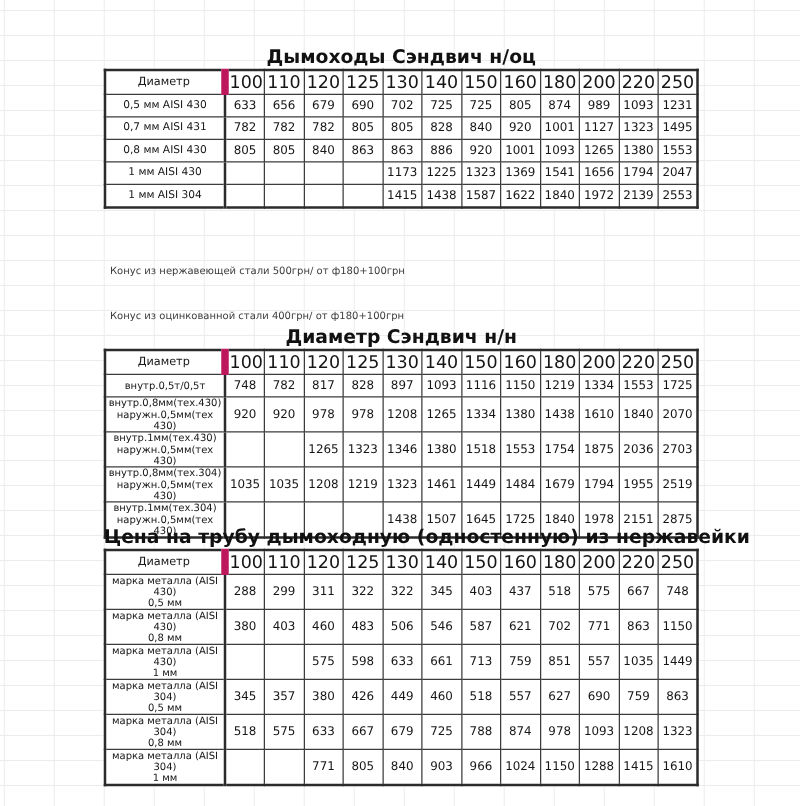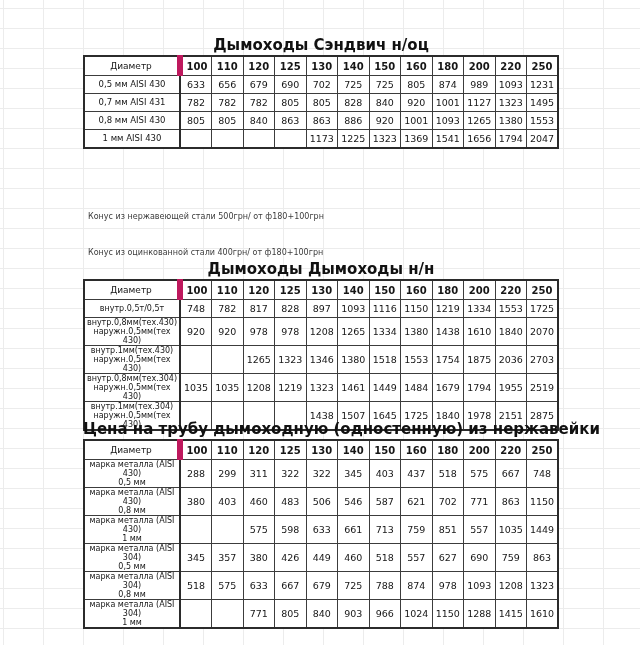--- a/index.html
+++ b/index.html
@@ -20,21 +20,21 @@
   .tbl-title{
     width:476px;text-align:center;font-weight:bold;font-size:15px;
     color:#111;margin:0 0 1px 0;white-space:nowrap;letter-spacing:0px;
   }
   table{
     border-collapse:collapse;table-layout:fixed;width:476px;
     background:#fff;border:2px solid #2b2b2b;
   }
   col.c-label{width:96px;}
   th,td{border:1px solid #3c3c3c;text-align:center;vertical-align:middle;padding:0;overflow:hidden;}
-  thead th{font-weight:bold;font-size:10px;height:18px;}
+  thead th{font-weight:normal;font-size:14px;height:18px;}
   thead th.corner{font-weight:normal;font-size:9px;border-right:6px solid #be185d;}
   tbody th.rowlabel{
     font-weight:normal;font-size:8px;line-height:9px;
     white-space:pre-line;border-right:2px solid #2b2b2b;
   }
   tbody td{font-size:9.5px;}
   .t1 tbody tr{height:18px;padding-left:20px;}
   .t1 tbody th.rowlabel{font-size:8.5px;}
   .t2 tbody tr{height:21px;}
   .t2 tbody tr:first-child{height:18px;}
@@ -124,29 +124,44 @@
             <td></td>
             <td>1173</td>
             <td>1225</td>
             <td>1323</td>
             <td>1369</td>
             <td>1541</td>
             <td>1656</td>
             <td>1794</td>
             <td>2047</td>
           </tr>
+          <tr>
+            <th class="rowlabel">1 мм AISI 304</th>
+            <td></td>
+            <td></td>
+            <td></td>
+            <td></td>
+            <td>1415</td>
+            <td>1438</td>
+            <td>1587</td>
+            <td>1622</td>
+            <td>1840</td>
+            <td>1972</td>
+            <td>2139</td>
+            <td>2553</td>
+          </tr>
         </tbody>
     </table>
   </div>
 
   <div class="note" style="top:212px;">Конус из нержавеющей стали 500грн/ от ф180+100грн</div>
   <div class="note" style="top:248px;">Конус из оцинкованной стали 400грн/ от ф180+100грн</div>
 
   <div class="tablewrap t2" style="left:83px;top:260px;">
-    <div class="tbl-title">Дымоходы Дымоходы н/н</div>
+    <div class="tbl-title">Диаметр Сэндвич н/н</div>
     <table>
       <colgroup>
           <col class="c-label">
           <col span="12">
         </colgroup>
       <thead>
           <tr>
             <th class="corner">Диаметр</th>
             <th>100</th>
             <th>110</th>

